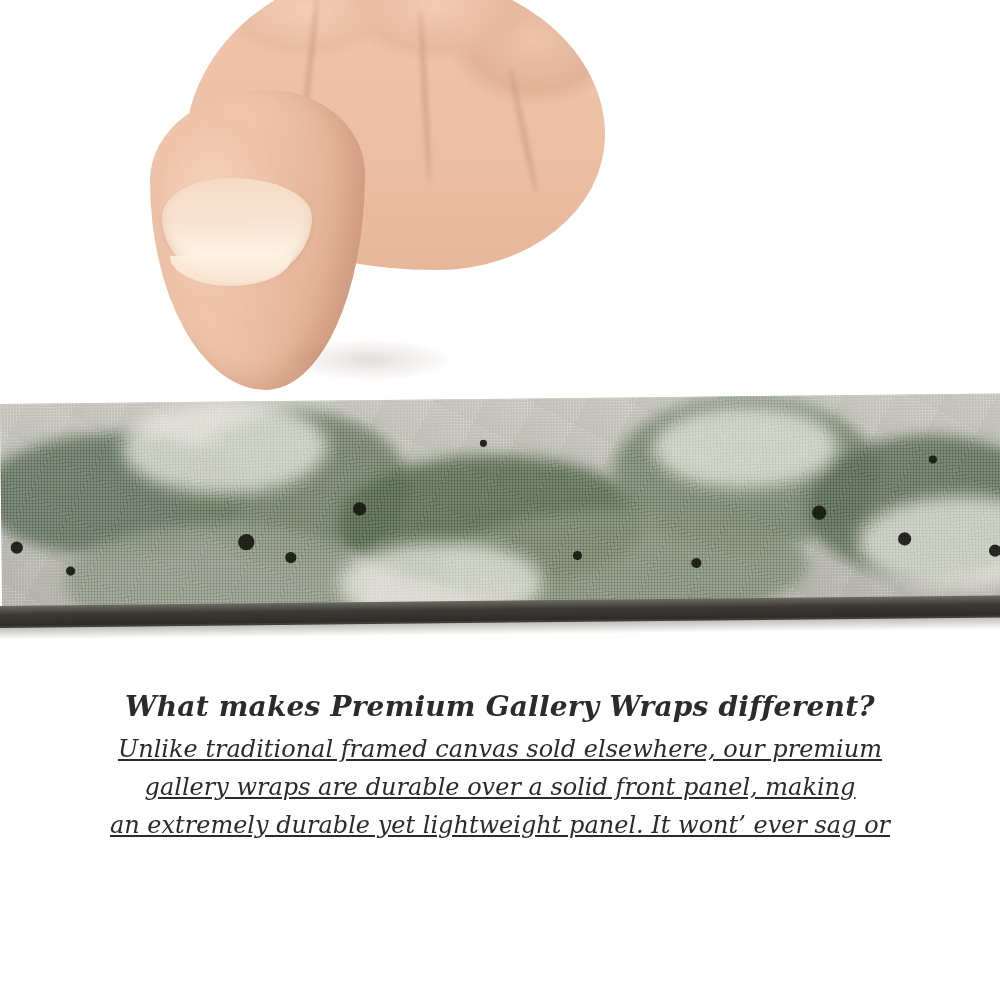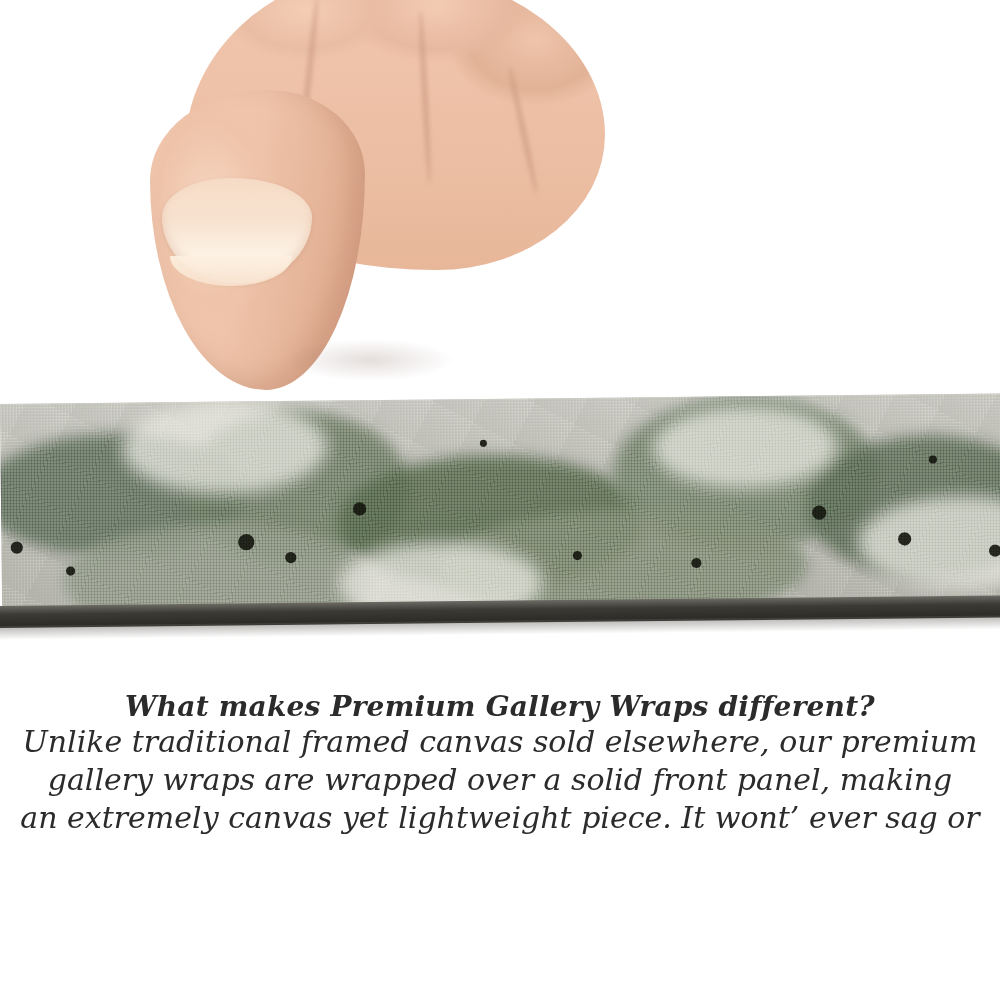--- a/index.html
+++ b/index.html
@@ -184,26 +184,27 @@
     width: 1000px;
     text-align: center;
     color: #2b2b2b;
     font-family: "DejaVu Serif", serif;
     font-style: italic;
   }
   .caption-heading {
     font-size: 28px;
     font-weight: 700;
     letter-spacing: .2px;
-    margin-bottom: 0;
+    margin-bottom: 7px;
   }
   .caption-line {
-    font-size: 30px;
+    font-size: 24px;
     line-height: 38px;
     font-weight: 400;
+    text-decoration: underline;
   }
 </style>
 </head>
 <body>
 
 <div class="page">
 
   <div class="photo">
 
     <div class="hand">
@@ -246,17 +247,17 @@
       <div class="weave"></div>
     </div>
 
     <div class="wrap-edge"></div>
     <div class="wrap-edge-shadow"></div>
   </div>
 
   <div class="caption">
     <div class="caption-heading">What makes Premium Gallery Wraps different?</div>
     <div class="caption-line">Unlike traditional framed canvas sold elsewhere, our premium</div>
-    <div class="caption-line">gallery wraps are wrapped over a solid front panel, making</div>
-    <div class="caption-line">an extremely canvas yet lightweight piece. It wont’ ever sag or</div>
+    <div class="caption-line">gallery wraps are durable over a solid front panel, making</div>
+    <div class="caption-line">an extremely durable yet lightweight panel. It wont’ ever sag or</div>
   </div>
 
 </div>
 
 </body></html>

